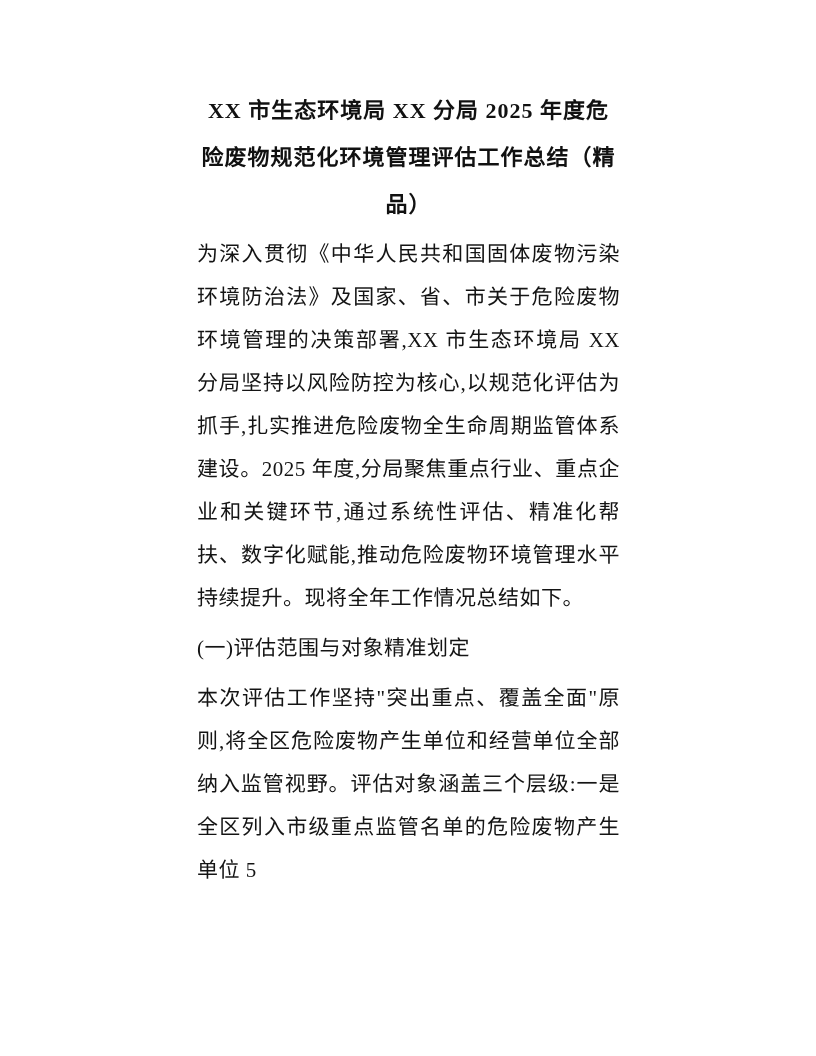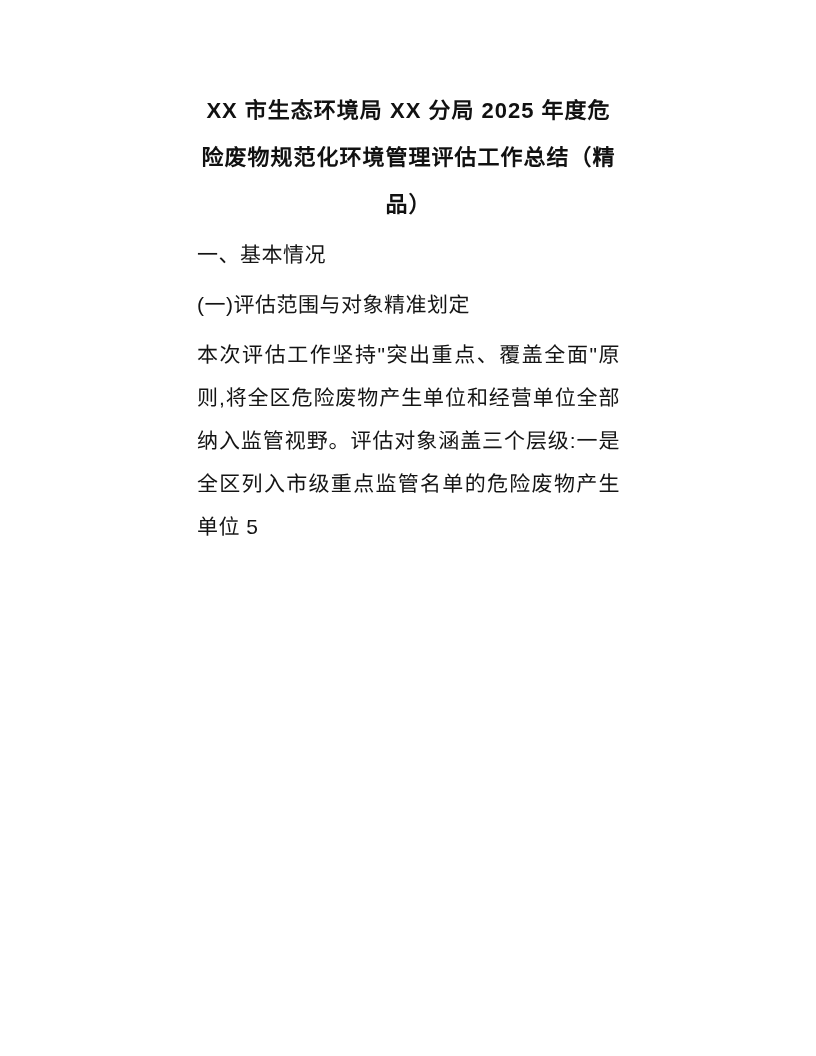--- a/index.html
+++ b/index.html
@@ -10,21 +10,21 @@
   .page {
     position: relative;
     width: 656px;
     height: 1056px;
     margin: 0 auto;
     background: #ffffff;
     box-sizing: border-box;
     padding: 87px 116px 0 117px;
     overflow: hidden;
     color: #141414;
-    font-family: Liberation Sans, sans-serif;
+    font-family: Liberation Serif, serif;
   }
   .doc-title {
     margin: 0 0 5px 0;
     font-size: 22px;
     line-height: 47px;
     font-weight: bold;
     text-align: center;
     letter-spacing: 1px;
     color: #111111;
   }
@@ -41,20 +41,20 @@
   .heading {
     text-align: left;
   }
 </style>
 </head>
 <body>
 
 <div class="page">
   <h1 class="doc-title">XX 市生态环境局 XX 分局 2025 年度危险废物规范化环境管理评估工作总结（精品）</h1>
 
+  <p class="para">为深入贯彻《中华人民共和国固体废物污染环境防治法》及国家、省、市关于危险废物环境管理的决策部署,XX 市生态环境局 XX 分局坚持以风险防控为核心,以规范化评估为抓手,扎实推进危险废物全生命周期监管体系建设。2025 年度,分局聚焦重点行业、重点企业和关键环节,通过系统性评估、精准化帮扶、数字化赋能,推动危险废物环境管理水平持续提升。现将全年工作情况总结如下。</p>
 
-  <p class="para heading">一、基本情况</p>
 
 
   <p class="para heading">(一)评估范围与对象精准划定</p>
 
   <p class="para">本次评估工作坚持"突出重点、覆盖全面"原则,将全区危险废物产生单位和经营单位全部纳入监管视野。评估对象涵盖三个层级:一是全区列入市级重点监管名单的危险废物产生单位 5</p>
 </div>
 
 </body></html>

